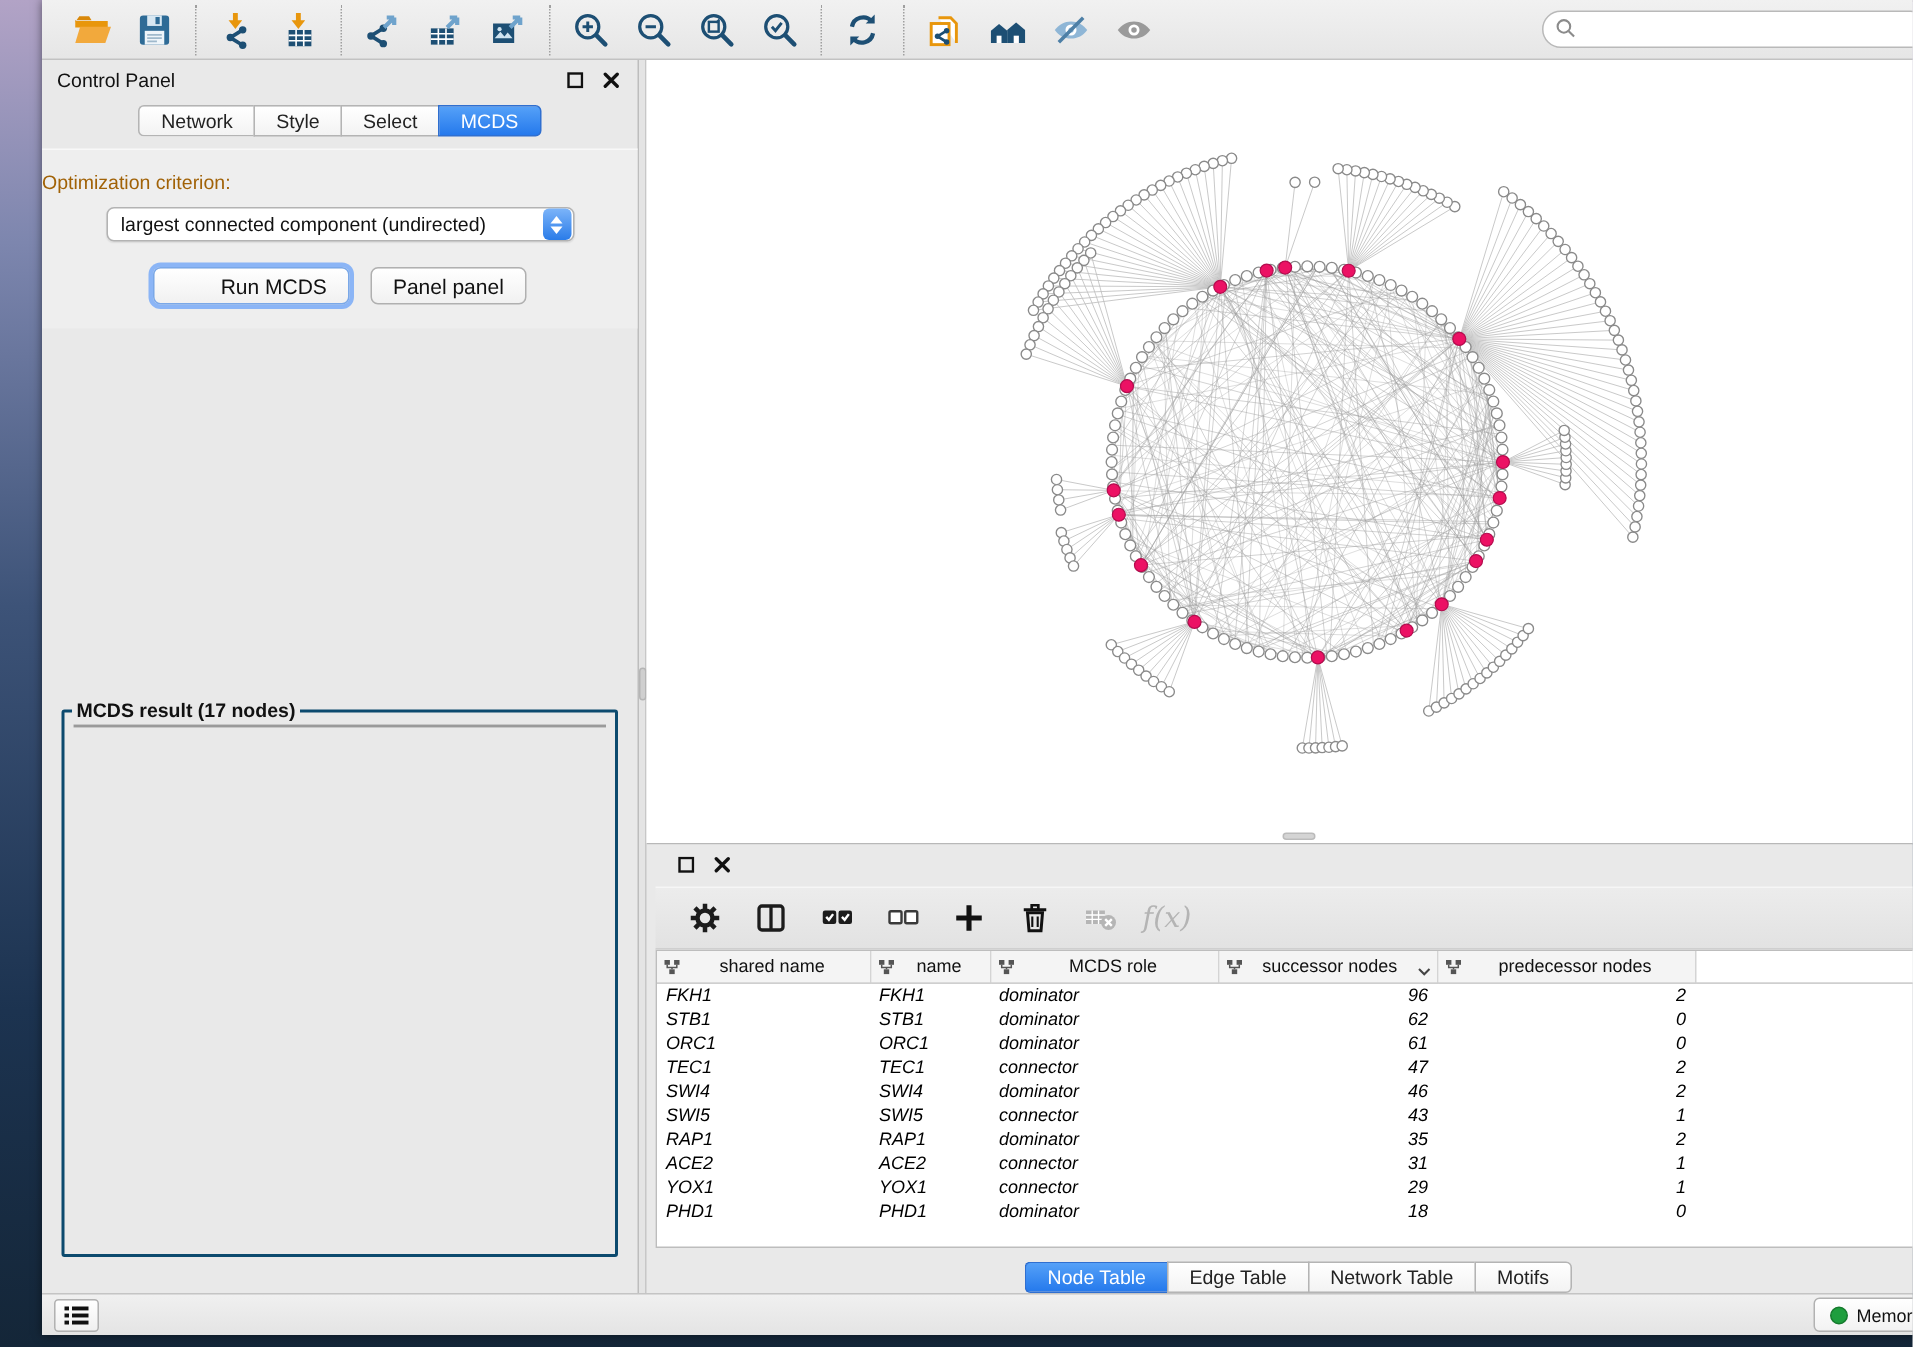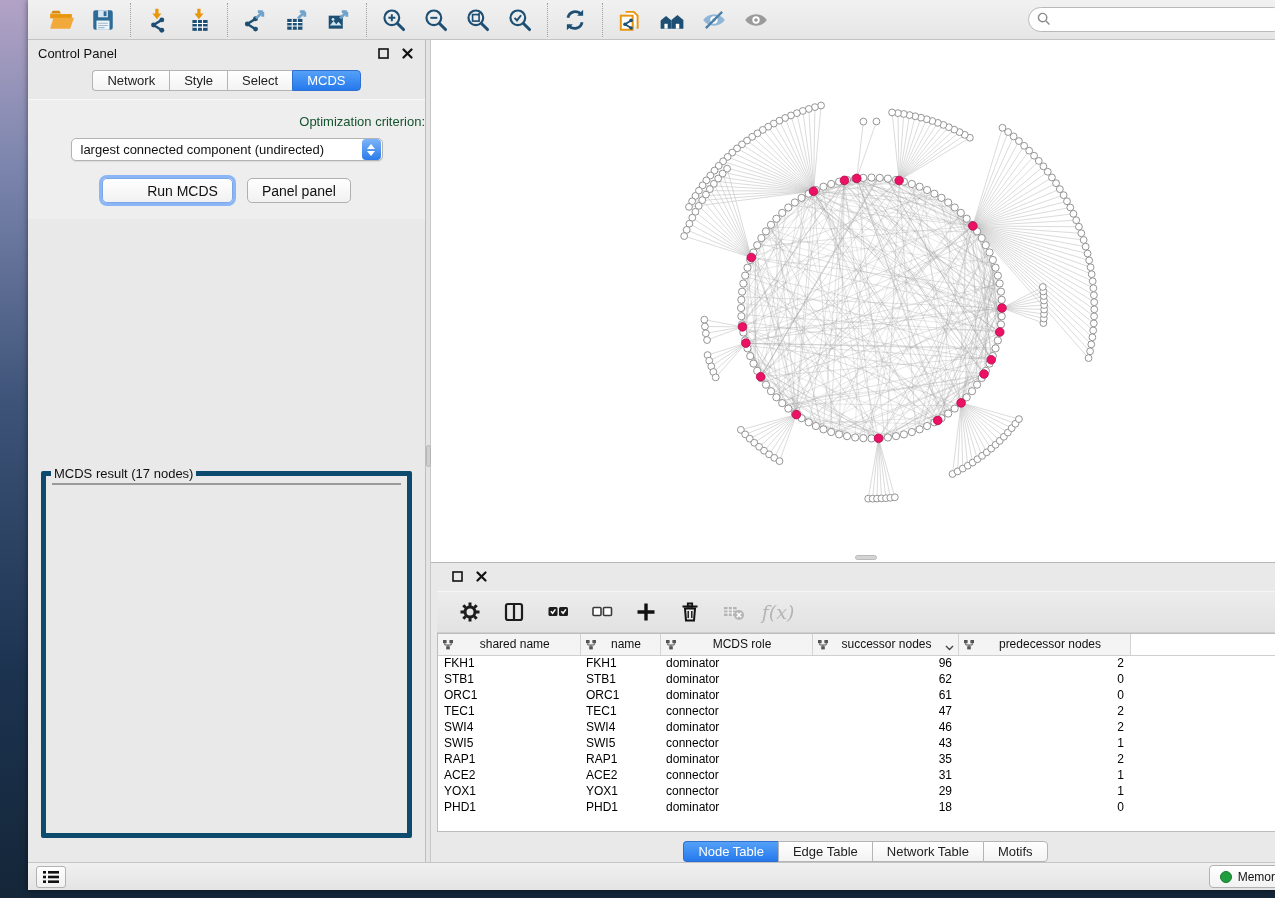--- a/index.html
+++ b/index.html
@@ -31,34 +31,34 @@
   .panel-head .ph-title { flex:1; }
   .ph-btn { width:16px; height:16px; margin-left:8px; display:flex; align-items:center; justify-content:center; cursor:pointer; }
   .ctabs { display:flex; justify-content:center; padding:4px 0 8px; flex:0 0 auto; }
   .seg { display:inline-flex; }
   .seg .seg-btn { font-size:13px; padding:2px 14px; height:21px; line-height:16px; background:linear-gradient(180deg,#ffffff,#f3f3f3);
     border:1px solid #b4b4b4; border-right:none; color:#222; cursor:pointer; }
   .seg .seg-btn:first-child { border-radius:4px 0 0 4px; }
   .seg .seg-btn:last-child { border-radius:0 4px 4px 0; border-right:1px solid #b4b4b4; }
   .seg .seg-btn.active { background:linear-gradient(180deg,#55a1f8,#2579ec); color:#fff; border-color:#2f6fd0; }
   .cbody { flex:0 0 auto; background:#eeeeee; border-top:1px solid #f8f8f8; padding-top:14px; }
-  .opt-label { text-align:right; font-size:13px; color:#14532d; margin-bottom:9px; }
+  .opt-label { text-align:left; font-size:13px; color:#a16207; margin-bottom:9px; }
   .selectbox { width:312px; height:23px; margin:0 auto; background:#fff; border:1px solid #b3b3b3; border-radius:5px;
     display:flex; align-items:center; position:relative; cursor:pointer; box-shadow:0 1px 1px rgba(0,0,0,.08); }
   .selectbox .sel-text { flex:1; font-size:13px; padding-left:9px; color:#111; white-space:nowrap; overflow:hidden; }
   .stepper { width:19px; height:21px; border-radius:4px; margin-right:1px; background:linear-gradient(180deg,#7cb4f9,#2a7ce9);
     display:flex; flex-direction:column; align-items:center; justify-content:center; gap:2px; }
   .stepper .tri-up { width:0; height:0; border-left:4px solid transparent; border-right:4px solid transparent; border-bottom:5px solid #fff; }
   .stepper .tri-dn { width:0; height:0; border-left:4px solid transparent; border-right:4px solid transparent; border-top:5px solid #fff; }
   .btnrow { display:flex; justify-content:center; gap:14px; margin:17px 0 16px; }
   .mbtn { font-size:14px; padding:3px 14px; height:25px; background:linear-gradient(180deg,#ffffff,#f1f1f1);
     border:1px solid #b0b0b0; border-radius:5px; color:#111; cursor:pointer; }
   .mbtn.focus { box-shadow:0 0 0 3px rgba(86,151,250,.65); border-color:#7aa8e8;padding-left:44px; }
   .cspacer { flex:1; }
-  .result-fieldset { height:372px; margin:0 13px 24px; border:5px solid #0c4a6e; border-radius:2px; position:relative; flex:0 0 auto; }
+  .result-fieldset { height:372px; margin:0 13px 24px; border:2px solid #0c4a6e; border-radius:2px; position:relative; flex:0 0 auto;font-weight:bold; }
   .result-fieldset legend { font-size:13px; color:#111; margin-left:5px; padding:0 3px; }
   .result-list { position:absolute; left:6px; right:6px; top:2px; bottom:6px; background:#fff; border:1px solid #9a9a9a; overflow:hidden; }
   .result-list ul { list-style:none; padding:2px 0 0 6px; }
   .result-scroll { position:absolute; top:1px; right:1px; bottom:1px; width:14px; background:#f7f7f7; border-left:1px solid #e2e2e2; }
 
   
   .vsplit { width:5px; background:#e4e4e4; border-right:1px solid #c7c7c7; position:relative; cursor:col-resize; flex:0 0 auto; }
   .vsplit .handle { position:absolute; top:405px; left:0px; width:5px; height:22px; background:#cfcfcf; border:1px solid #b5b5b5; border-radius:3px; }
 
   
@@ -84,21 +84,21 @@
   .tp-icon { width:26px; height:26px; display:flex; align-items:center; justify-content:center; cursor:pointer; }
   .tp-icon.disabled { cursor:default; }
   .fx { font-family:"DejaVu Serif","Liberation Serif",serif; font-style:italic; font-size:19px; color:#b4b4b4; }
   .tablewrap { flex:1; margin:0 6px; background:#fff; border:1px solid #bdbdbd; position:relative; overflow:hidden; display:flex; flex-direction:column; }
   table.datatable { border-collapse:collapse; table-layout:fixed; width:853px; }
   table.datatable th { height:21px; font-size:12px; font-weight:normal; color:#111; background:#f4f4f4;
     border-right:1px solid #d4d4d4; border-bottom:1px solid #cfcfcf; padding:0 4px; white-space:nowrap; overflow:hidden; }
   table.datatable th .thflex { display:flex; align-items:flex-end; }
   table.datatable th .thlabel { flex:1; text-align:center; }
   table.datatable th.filler { background:#fff; border-right:none; }
-  table.datatable td { height:16px; font-size:12px; color:#000; padding:0 6px; white-space:nowrap; overflow:hidden; }
+  table.datatable td { height:16px; font-size:12px; color:#000; padding:0 6px; white-space:nowrap; overflow:hidden;font-style:italic; }
   td.num { text-align:right; padding-right:14px; }
   .vscroll { position:absolute; top:1px; right:1px; bottom:1px; width:15px; background:#fcfcfc; border-left:1px solid #e8e8e8; }
   .vscroll .thumb { position:absolute; top:22px; left:2px; width:10px; height:92px; background:#b5b5b5; border-radius:6px; }
   .tp-tabs { height:30px; display:flex; align-items:flex-end; justify-content:center; flex:0 0 auto; }
 
   
   .statusbar { height:28px; background:linear-gradient(180deg,#f0f0f0,#e4e4e4); border-top:1px solid #c4c4c4;
     display:flex; align-items:center; padding:0 8px; flex:0 0 auto; }
   .sb-left-btn { width:30px; height:22px; background:linear-gradient(180deg,#fff,#f0f0f0); border:1px solid #b2b2b2; border-radius:3px;
     display:flex; align-items:center; justify-content:center; cursor:pointer; }

